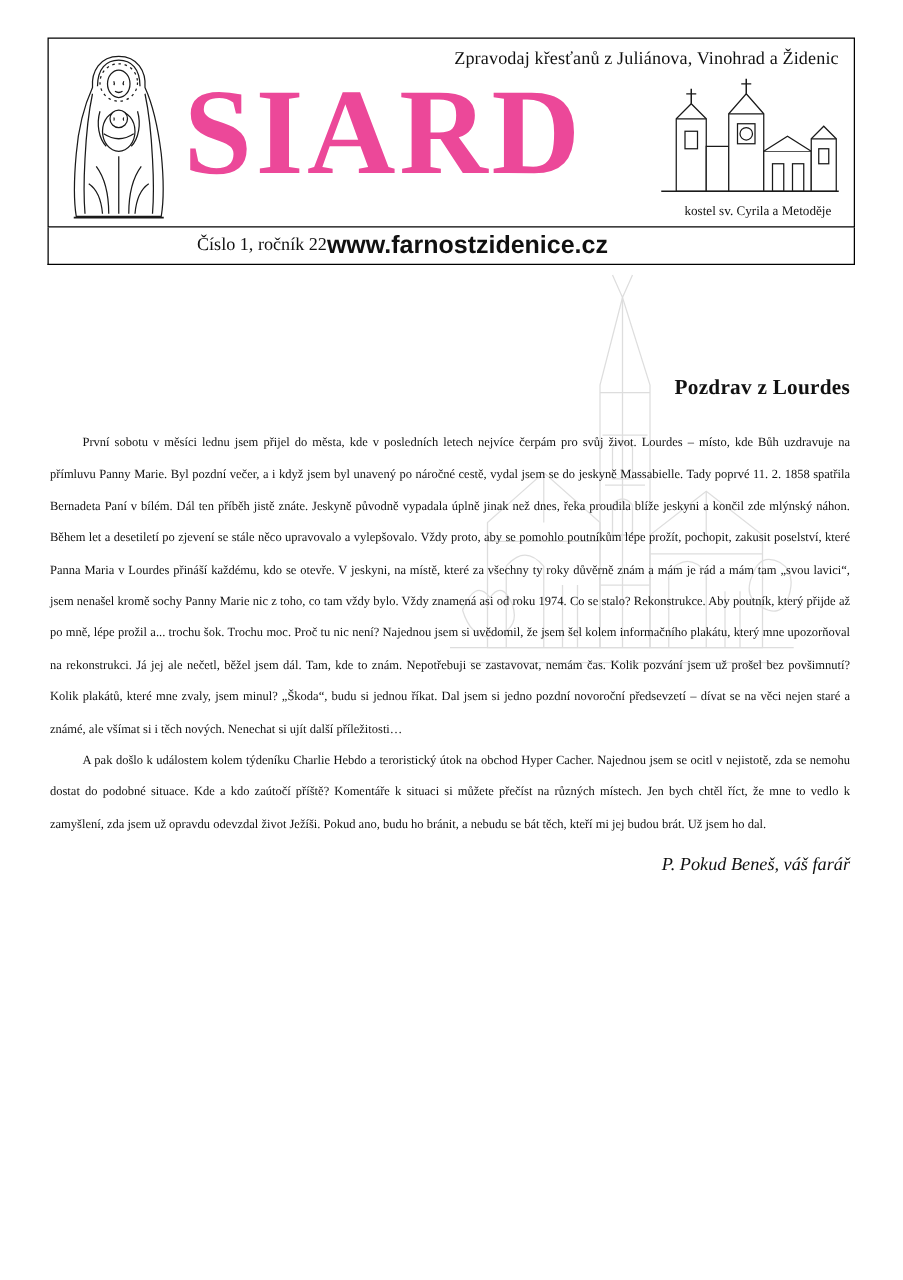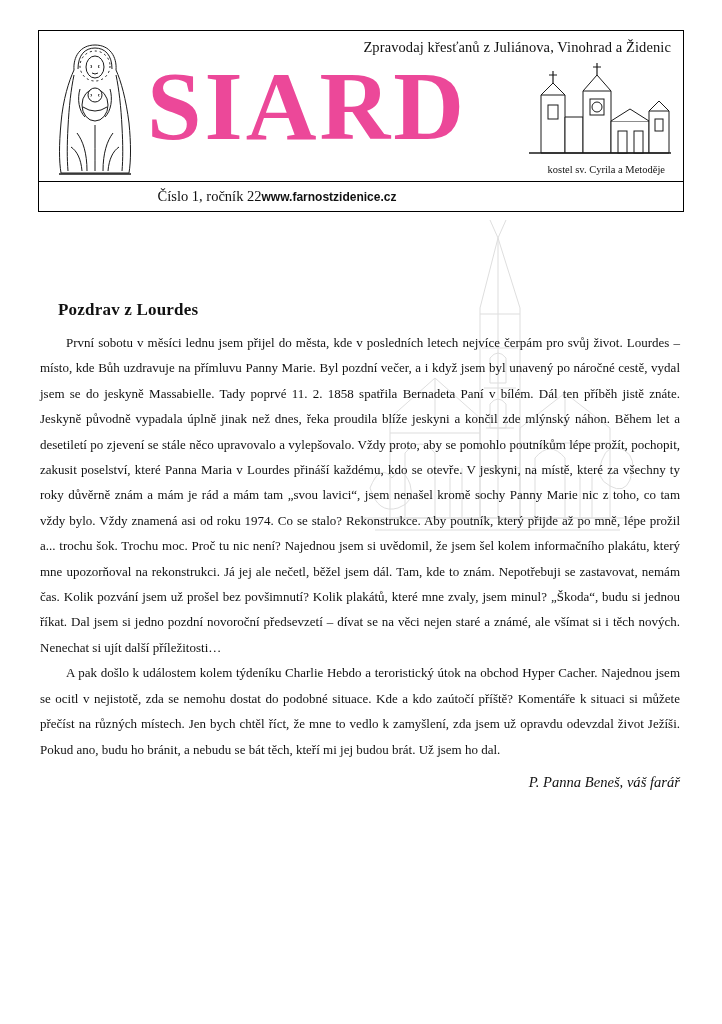--- a/index.html
+++ b/index.html
@@ -101,21 +101,21 @@
   .infobar .left {
     padding-left: 10px;
     width: 33%;
     text-align: right;
   }
   .infobar .center {
     width: 34%;
     text-align: left;
     font-family: "Liberation Sans", sans-serif;
     font-weight: bold;
-    font-size: 12px;
+    font-size: 20px;
   }
   .infobar .right {
     width: 33%;
     text-align: right;
     padding-right: 10px;
   }
 
   
   .watermark {
     position: absolute;
@@ -128,29 +128,30 @@
   }
 
   
   .article {
     position: absolute;
     left: 40px;
     top: 300px;
     width: 640px;
   }
   .article h2 {
-    margin: 0 0 10px 18px;
+    margin: 0 0 22px 18px;
     font-family: "Liberation Serif", serif;
     font-size: 17px;
     font-weight: bold;
     letter-spacing: 0.2px;
+    text-align: right;
   }
   .article p {
     margin: 0;
-    font-size: 13px;
+    font-size: 10px;
     line-height: 25.4px;
     text-align: justify;
     text-justify: inter-word;
   }
   .article p.indent {
     text-indent: 26px;
   }
   .signature {
     margin-top: 12px;
     text-align: right;
@@ -283,16 +284,16 @@
         <path d="M120 250 L120 300 M132 250 L132 300"></path>
         <path d="M250 255 L250 300 M262 255 L262 300"></path>
       </g>
     </svg>
   </div>
 
   <div class="article">
     <h2>Pozdrav z Lourdes</h2>
     <p class="indent">První sobotu v měsíci lednu jsem přijel do města, kde v posledních letech nejvíce čerpám pro svůj život. Lourdes – místo, kde Bůh uzdravuje na přímluvu Panny Marie. Byl pozdní večer, a i když jsem byl unavený po náročné cestě, vydal jsem se do jeskyně Massabielle. Tady poprvé 11. 2. 1858 spatřila Bernadeta Paní v bílém.  Dál ten příběh jistě znáte. Jeskyně původně vypadala úplně jinak než dnes, řeka proudila blíže jeskyni a končil zde mlýnský náhon. Během let a desetiletí po zjevení se stále něco upravovalo a vylepšovalo. Vždy proto, aby se pomohlo poutníkům lépe prožít, pochopit, zakusit poselství, které Panna Maria v Lourdes přináší každému, kdo se otevře.  V jeskyni, na místě, které za všechny ty roky důvěrně znám a mám je rád a mám tam „svou lavici“, jsem nenašel kromě sochy Panny Marie nic z toho, co tam vždy bylo. Vždy znamená asi od roku 1974. Co se stalo? Rekonstrukce. Aby poutník, který přijde až po mně, lépe prožil a... trochu šok. Trochu moc. Proč tu nic není? Najednou jsem si uvědomil, že jsem šel kolem informačního plakátu, který mne upozorňoval na rekonstrukci. Já jej ale nečetl, běžel jsem dál. Tam, kde to znám. Nepotřebuji se zastavovat, nemám čas. Kolik pozvání jsem už prošel bez povšimnutí? Kolik plakátů, které mne zvaly, jsem minul? „Škoda“, budu si jednou říkat. Dal jsem si jedno pozdní novoroční předsevzetí – dívat se na věci nejen staré a známé, ale všímat si i těch nových. Nenechat si ujít další příležitosti…</p>
     <p class="indent">A pak došlo k událostem kolem týdeníku Charlie Hebdo a teroristický útok na obchod Hyper Cacher. Najednou jsem se ocitl v nejistotě, zda se nemohu dostat do podobné situace. Kde a kdo zaútočí příště? Komentáře k situaci si můžete přečíst na různých místech. Jen bych chtěl říct, že mne to vedlo k zamyšlení, zda jsem už opravdu odevzdal život Ježíši. Pokud ano, budu ho bránit, a nebudu se bát těch, kteří mi jej budou brát. Už jsem ho dal.</p>
-    <div class="signature">P. Panna Beneš, váš farář</div>
+    <div class="signature">P. Pokud Beneš, váš farář</div>
   </div>
 
 </div>
 
 </body></html>

